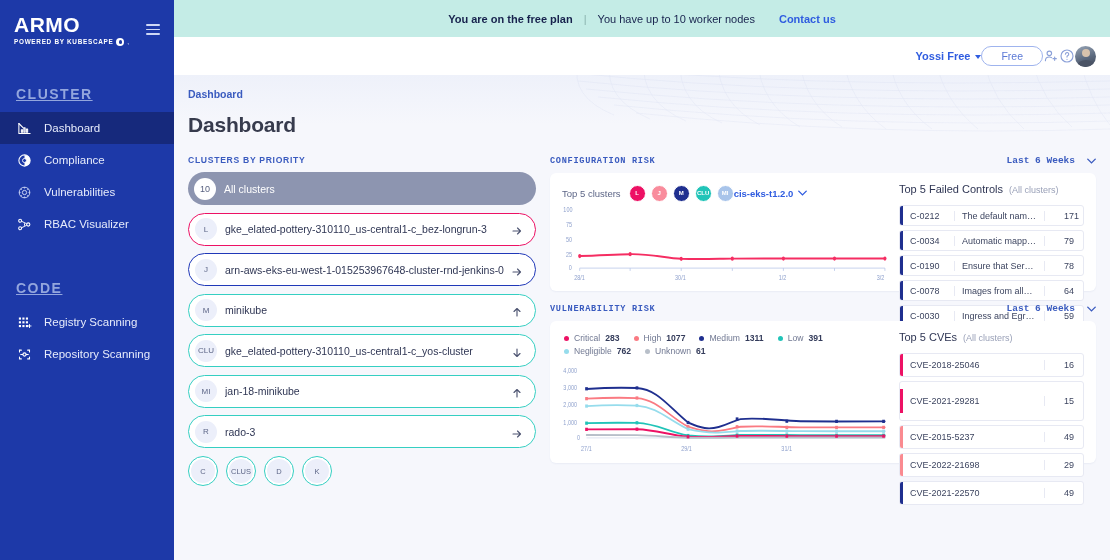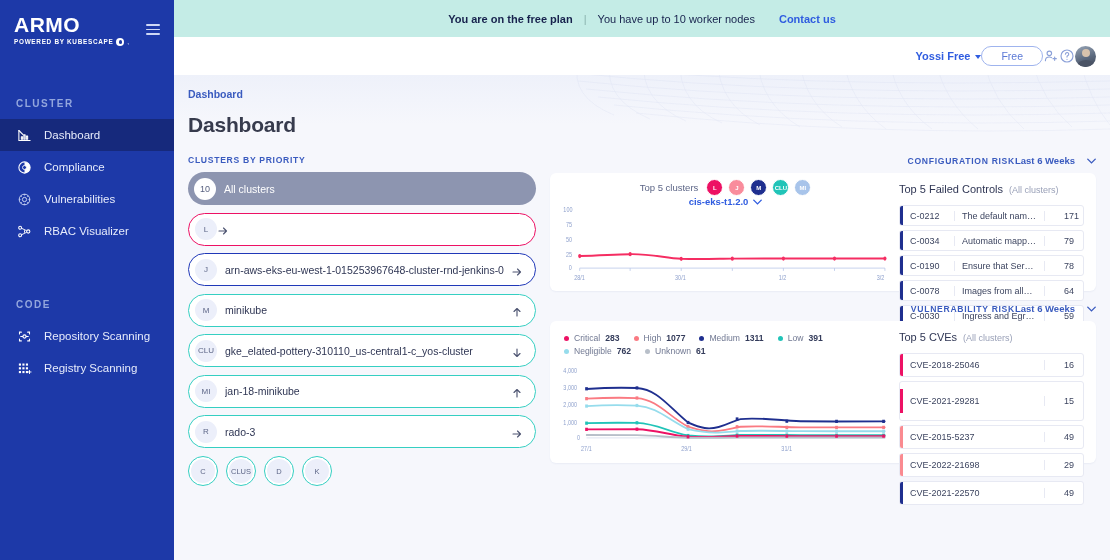--- a/index.html
+++ b/index.html
@@ -18,21 +18,21 @@
   .sb-top { display:flex; align-items:flex-start; justify-content:space-between; padding:14px 14px 0 14px; }
   .logo-wrap { line-height:1; }
   .logo-main { color:#fff; font-size:21px; font-weight:bold; letter-spacing:.5px; }
   .logo-sub { color:#fff; font-size:6.4px; font-weight:bold; letter-spacing:.7px; margin-top:3px; display:flex; align-items:center; gap:3px; }
   .kube-dot { display:inline-block; width:8px; height:8px; border-radius:50%; background:#fff; position:relative; }
   .kube-dot:after { content:""; position:absolute; left:2.4px; top:2.4px; width:3.2px; height:3.2px; border-radius:50%; background:#1d39a8; }
   .kube-tail { font-size:5px; opacity:.85; }
   .hamburger { width:14px; cursor:pointer; margin-top:7px; }
   .hamburger span { display:block; height:1.6px; background:#cfd8f5; margin:3px 0; border-radius:2px; }
 
-  .sb-group-title { color:#93a6dd; font-size:10px; letter-spacing:1.5px; font-weight:bold; padding:0 0 0 16px; margin-top:52px; margin-bottom:10px; }
+  .sb-group-title { color:#93a6dd; font-size:14px; letter-spacing:1.5px; font-weight:bold; padding:0 0 0 16px; margin-top:40px; margin-bottom:10px;text-decoration:underline; }
   .sb-item { display:flex; align-items:center; gap:11px; height:32px; padding:0 0 0 16px; color:#e6ebfb; font-size:11.5px; cursor:pointer; }
   .sb-item.active { background:#16297c; }
   .sb-item .ico { width:17px; height:17px; flex:0 0 17px; display:flex; align-items:center; justify-content:center; }
   .sb-item .ico svg { display:block; }
 
   
   .main { flex:1; display:flex; flex-direction:column; min-width:0; background:#f6f7fc; }
 
   .banner { height:37px; background:#c4ece6; display:flex; align-items:center; justify-content:center; gap:0; font-size:11px; flex:0 0 37px; }
   .banner b { color:#17224d; font-weight:bold; }
@@ -68,27 +68,27 @@
   .cl-row.all .cl-av { background:#fff; color:#596280; font-size:9px; }
   .cl-name { font-size:10.5px; margin-left:8px; flex:1; white-space:nowrap; overflow:hidden; text-overflow:ellipsis; color:#2f3654; }
   .cl-row.all .cl-name { color:#fff; }
   .cl-arrow { width:12px; height:12px; color:#4e5572; flex:0 0 12px; }
   .pill-row { display:flex; gap:8px; margin-top:8px; }
   .pill-circ { width:30px; height:30px; border-radius:50%; border:1.6px solid #35cfc2; background:#fff; display:flex; align-items:center; justify-content:center; cursor:pointer; }
   .pill-circ .cl-av { width:24px; height:24px; flex:0 0 24px; font-size:7.5px; }
 
   
   .col-right { flex:1; min-width:0; display:flex; flex-direction:column; gap:12px; }
-  .sec-head { display:flex; align-items:center; justify-content:flex-end; margin-bottom:7px; }
+  .sec-head { display:flex; align-items:center; justify-content:space-between; margin-bottom:7px;font-family:Liberation Mono, monospace; }
   .range-sel { font-size:9.5px; font-weight:bold; color:#3a5bbf; cursor:pointer; display:flex; align-items:center; gap:12px; }
   .card { background:#fff; border-radius:6px; padding:10px 12px 8px 12px; display:flex; gap:10px; box-shadow:0 1px 2px rgba(40,60,130,.06); }
   .card-chart { flex:1; min-width:0; display:flex; flex-direction:column; }
   .card-side { width:185px; flex:0 0 185px; }
 
-  .chart-top { display:flex; align-items:center; justify-content:center; height:20px;flex-direction:column; }
+  .chart-top { display:flex; align-items:center; justify-content:flex-start; height:20px; }
   .chart-top-l { display:flex; align-items:center; gap:8px; }
   .tiny-label { font-size:9.5px; color:#5d6687; }
   .avgrp { display:flex; gap:5px; }
   .av-c { width:17px; height:17px; border-radius:50%; display:flex; align-items:center; justify-content:center; font-size:6px; font-weight:bold; color:#fff; border:1.6px solid #fff; cursor:pointer; }
   .fw-sel { font-size:9.5px; font-weight:bold; color:#2f5ce0; cursor:pointer; display:flex; align-items:center; gap:5px; }
 
   .side-head { display:flex; align-items:baseline; gap:6px; margin-bottom:6px; height:16px; }
   .side-title { font-size:11px; color:#2f3654; }
   .side-sub { font-size:9px; color:#9aa1b8; }
   .lrow { display:flex; align-items:center; height:21px; border:1px solid #e7e9f3; border-radius:3px; margin-bottom:4px; overflow:hidden; background:#fff; cursor:pointer; }
@@ -174,46 +174,46 @@
           <path d="M7.3 6.8l8.2 4M7.3 17.2l8.2-4M12 10v4" stroke-width="1.5"></path>
         </svg>
       </span>
       <span>RBAC Visualizer</span>
     </div>
 
     <div class="sb-group-title">CODE</div>
 
     <div class="sb-item">
       <span class="ico">
-        <svg width="15" height="15" viewBox="0 0 24 24" fill="none" stroke="#fff" stroke-width="1.7" stroke-linecap="round">
-          <path d="M4 8V5h3M20 8V5h-3M4 16v3h3M20 16v3h-3"></path>
-            <circle cx="12" cy="12" r="2.6"></circle>
-            <path d="M9.4 12H6M18 12h-3.4"></path>
-        </svg>
-      </span>
-      <span>Repository Scanning</span>
-    </div>
-
-    <div class="sb-item">
-      <span class="ico">
         <svg width="15" height="15" viewBox="0 0 24 24" fill="#fff">
           <rect x="3" y="4" width="3.4" height="3.4"></rect>
             <rect x="8.6" y="4" width="3.4" height="3.4"></rect>
             <rect x="14.2" y="4" width="3.4" height="3.4"></rect>
           <rect x="3" y="10" width="3.4" height="3.4"></rect>
             <rect x="8.6" y="10" width="3.4" height="3.4"></rect>
             <rect x="14.2" y="10" width="3.4" height="3.4"></rect>
           <rect x="3" y="16" width="3.4" height="3.4"></rect>
             <rect x="8.6" y="16" width="3.4" height="3.4"></rect>
             <rect x="14.2" y="16" width="3.4" height="3.4"></rect>
           <rect x="19.2" y="14.6" width="1.5" height="6.2"></rect>
             <rect x="16.9" y="16.8" width="6.2" height="1.5"></rect>
         </svg>
       </span>
       <span>Registry Scanning</span>
+    </div>
+
+    <div class="sb-item">
+      <span class="ico">
+        <svg width="15" height="15" viewBox="0 0 24 24" fill="none" stroke="#fff" stroke-width="1.7" stroke-linecap="round">
+          <path d="M4 8V5h3M20 8V5h-3M4 16v3h3M20 16v3h-3"></path>
+            <circle cx="12" cy="12" r="2.6"></circle>
+            <path d="M9.4 12H6M18 12h-3.4"></path>
+        </svg>
+      </span>
+      <span>Repository Scanning</span>
     </div>
   </nav>
 
   <div class="main">
 
     <div class="banner">
       <b>You are on the free plan</b>
       <span class="sep">|</span>
       <span class="txt">You have up to 10 worker nodes</span>
       <a>Contact us</a>
@@ -276,20 +276,21 @@
         <div class="sec-label">CLUSTERS BY PRIORITY</div>
         <div class="cl-list">
 
           <div class="cl-row all">
             <span class="cl-av">10</span>
             <span class="cl-name">All clusters</span>
           </div>
 
           <div class="cl-row" style="border:1.6px solid #ed1164">
             <span class="cl-av">L</span>
+            <span class="cl-name">gke_elated-pottery-310110_us-central1-c_bez-longrun-3</span>
             <span class="cl-arrow">
               <svg width="12" height="12" viewBox="0 0 24 24" fill="none" stroke="#4e5572" stroke-width="2.3" stroke-linecap="round" stroke-linejoin="round">
                   <path d="M4 12h15M13 6l6 6-6 6"></path>
                 </svg>
             </span>
           </div>
 
           <div class="cl-row" style="border:1.6px solid #2038b8">
             <span class="cl-av">J</span>
             <span class="cl-name">arn-aws-eks-eu-west-1-015253967648-cluster-rnd-jenkins-0</span>

